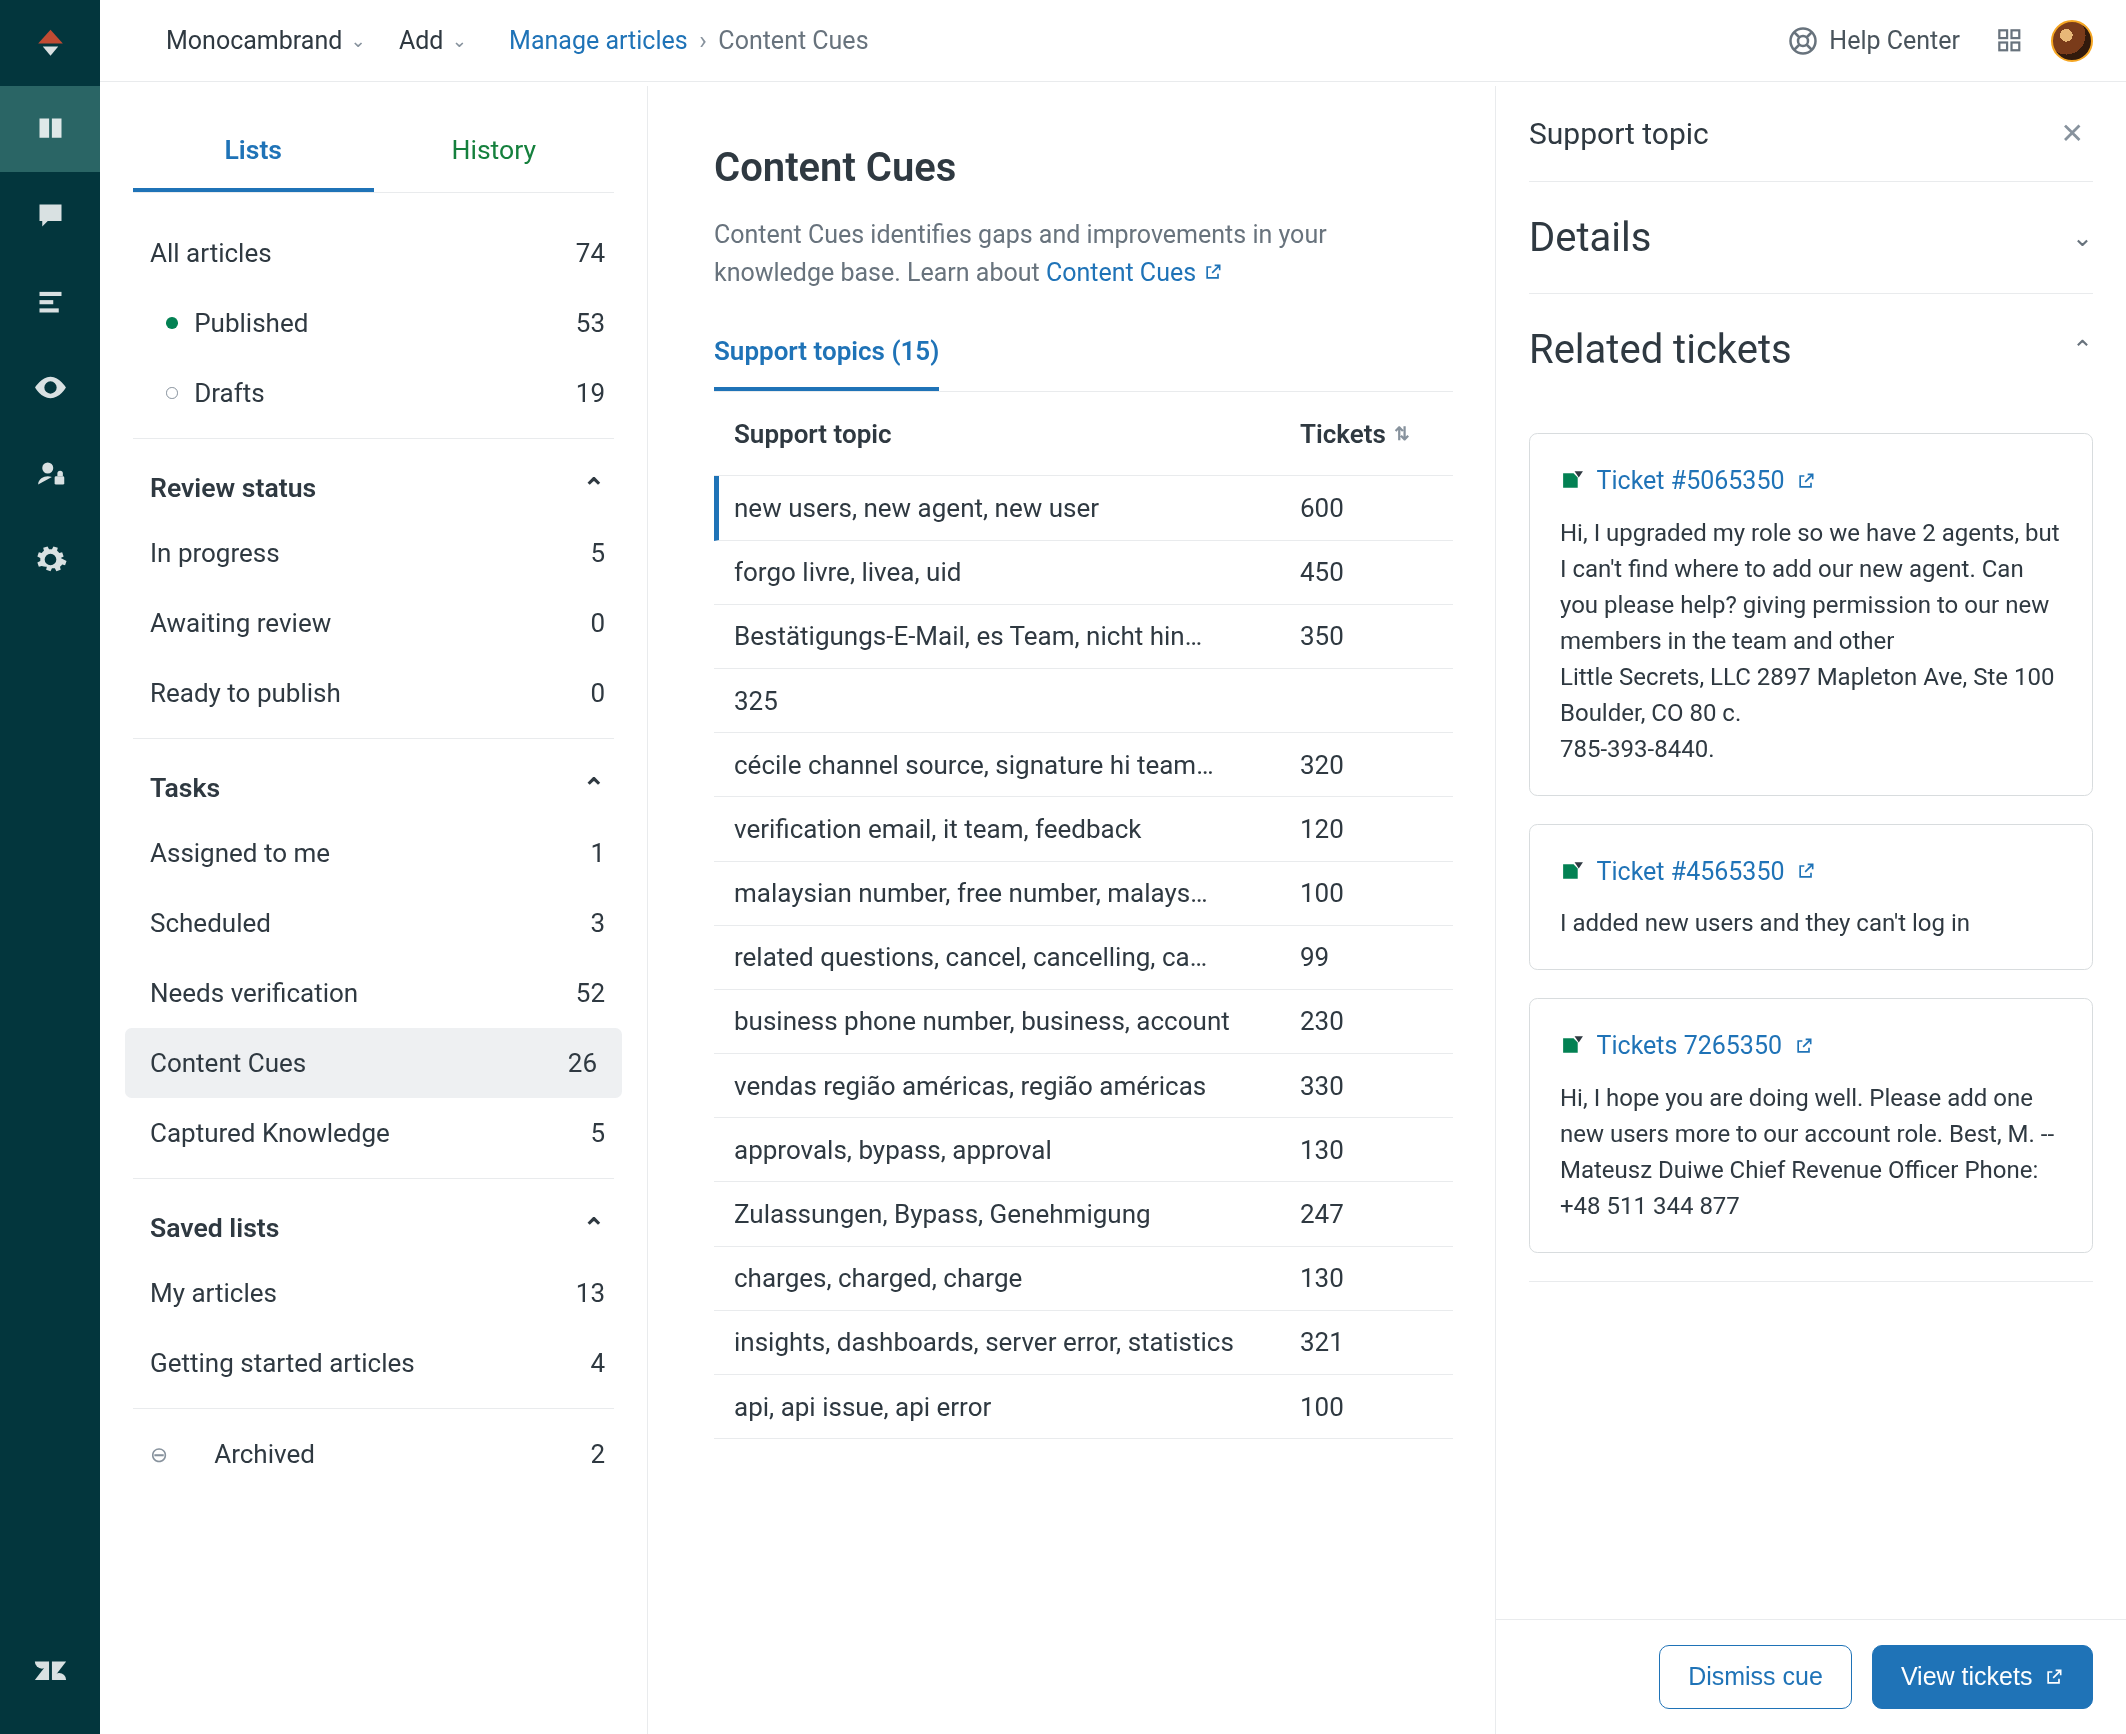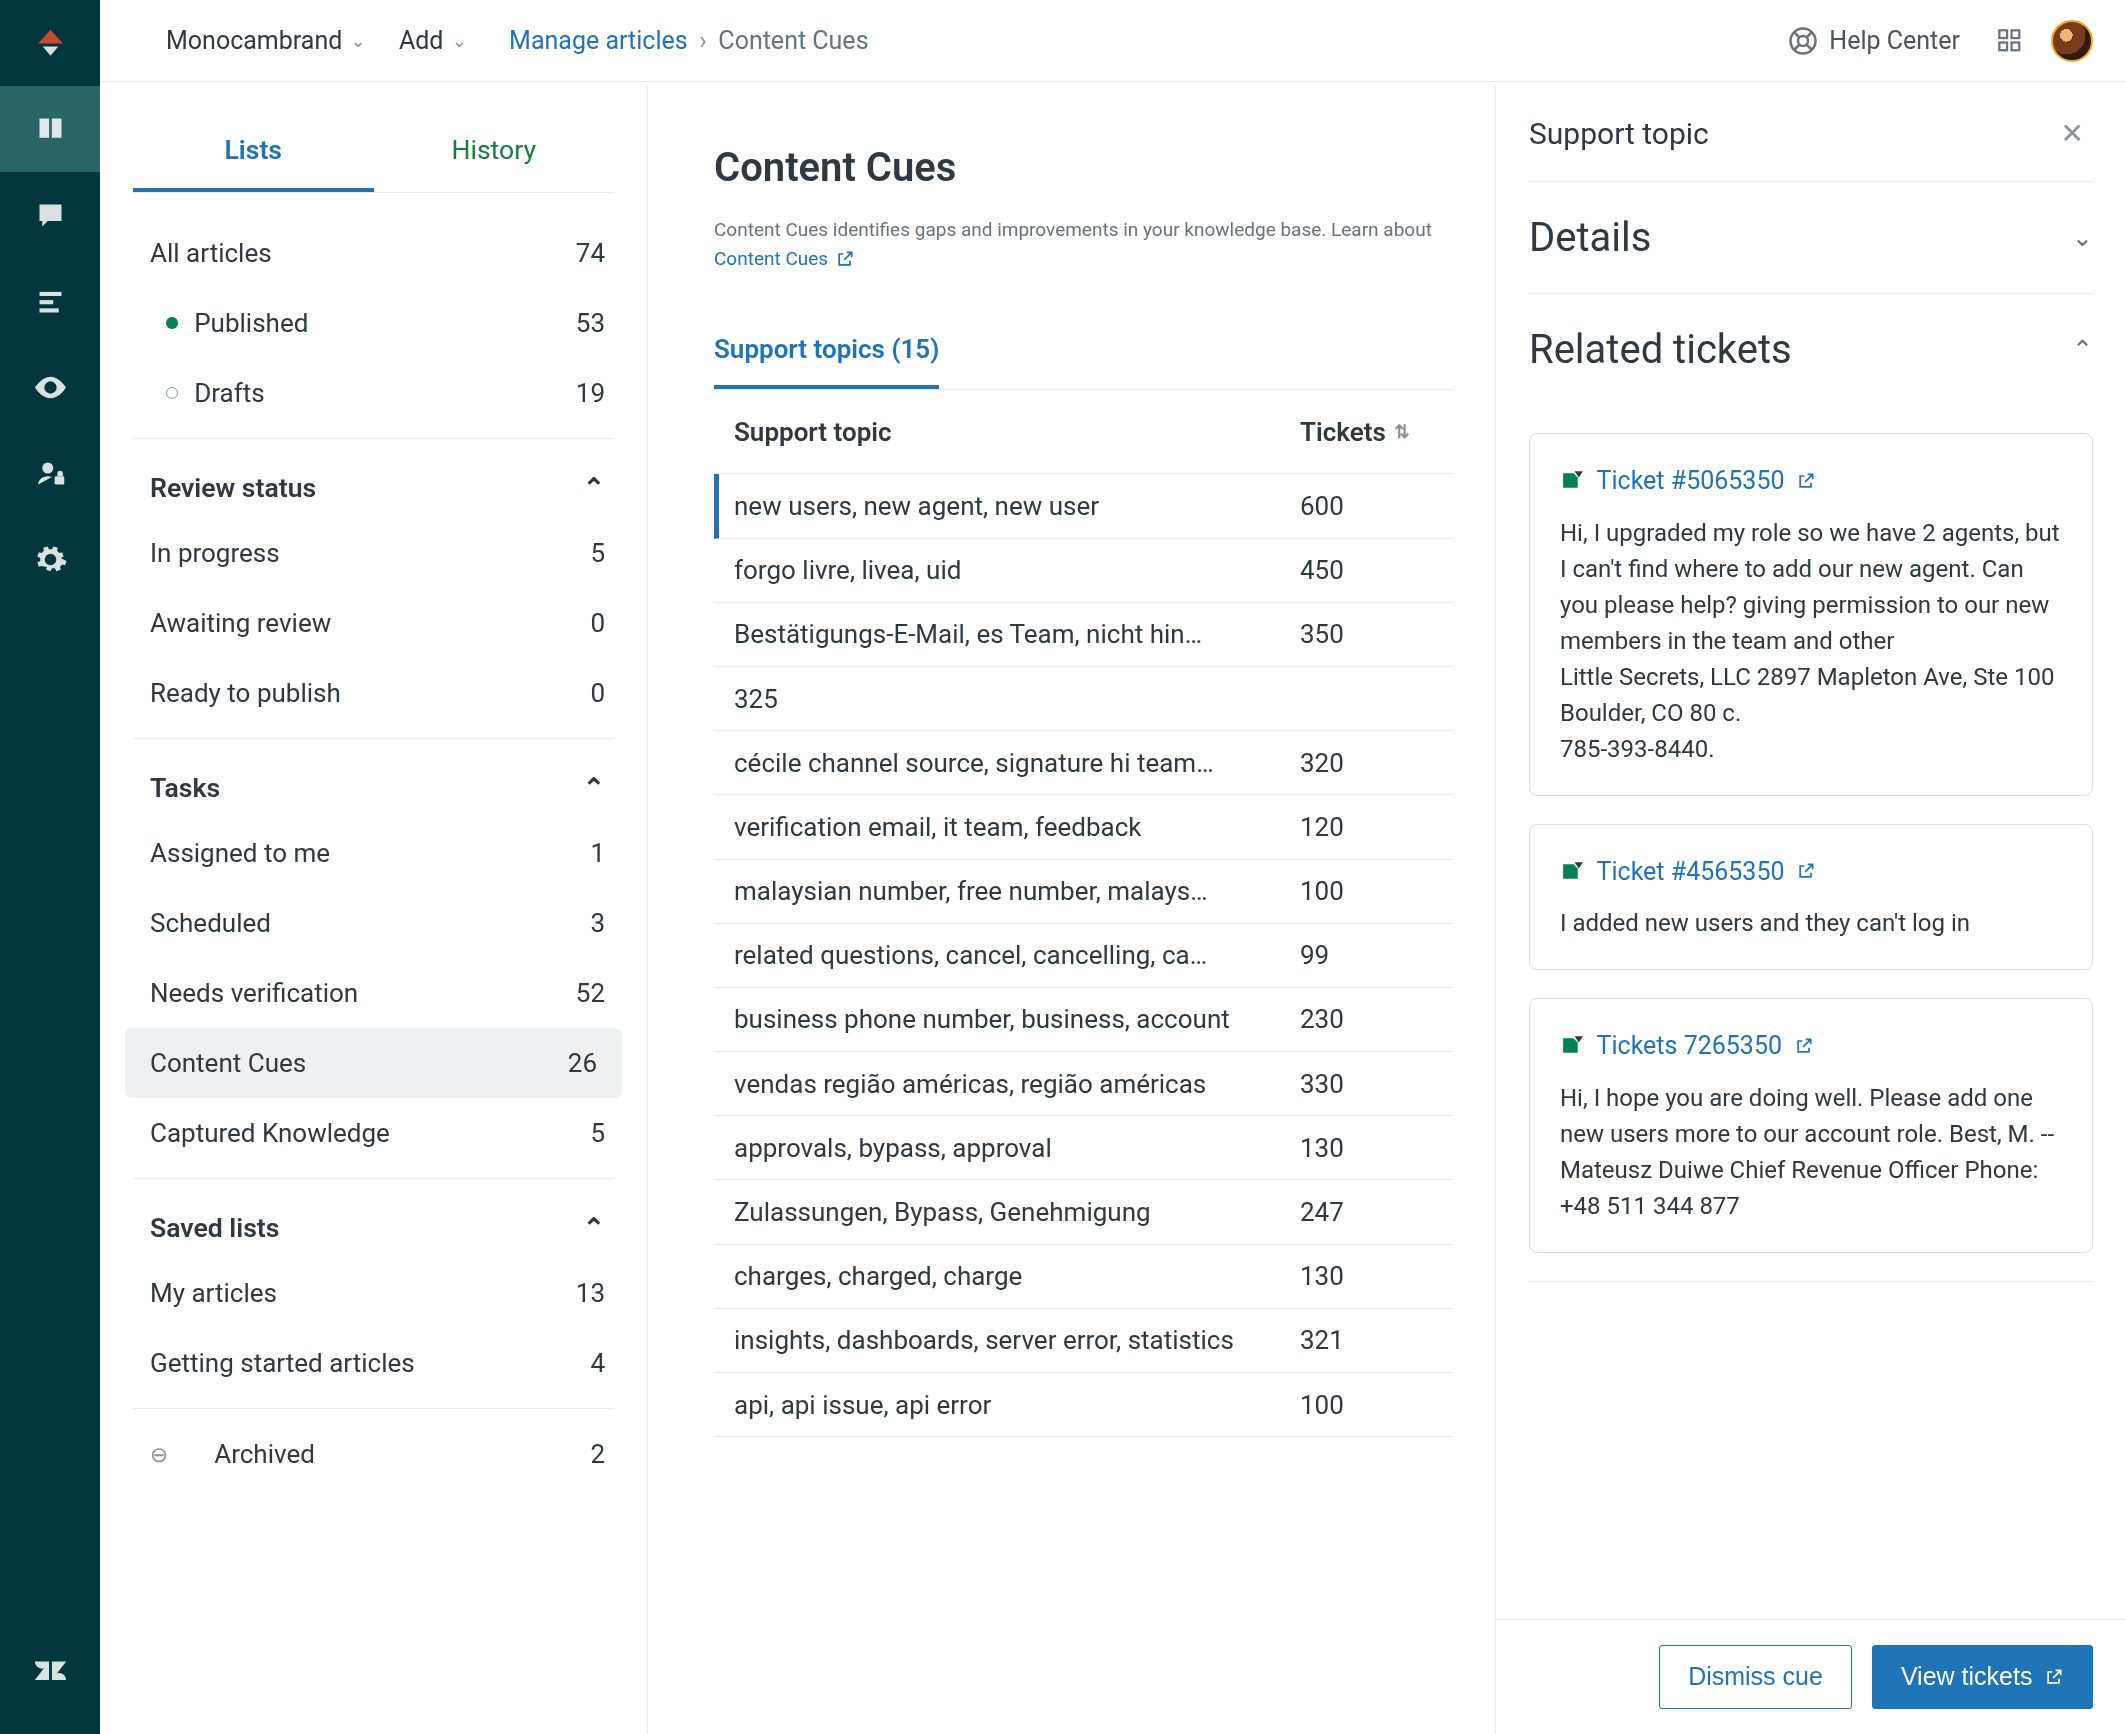--- a/index.html
+++ b/index.html
@@ -40,21 +40,21 @@
   .side-row.indent { padding-left:66px; }
   .side-row.selected { background:#eef0f2; border-radius:6.6px; margin:0 25px; padding-left:25px; padding-right:25px; }
   .side-row .count { color:#2f3941; }
   .side-section { display:flex; align-items:center; justify-content:space-between; padding:23px 42px 15px 50px; font-size:26.6px; font-weight:600; cursor:pointer; }
   .side-hr { border:none; border-top:0.8px solid #e9ebed; margin:10px 33px; }
   .archived-icon { color:#87929d; font-size:21.6px; }
   
   
   .main { position:absolute; left:648px; top:86px; width:847px; bottom:0; padding:58px 42px 33px 66px; overflow-y:auto; }
   .main h1 { font-size:40px; font-weight:600; color:#2f3941; margin-bottom:25px; }
-  .main .desc { font-size:19px; color:#68737d; line-height:1.5; margin-bottom:44px; max-width:731px; }
+  .main .desc { font-size:25px; color:#68737d; line-height:1.5; margin-bottom:28px; max-width:731px; }
   .main .desc a { color:#1f73b7; text-decoration:none; display:inline-flex; align-items:center; gap:6.6px; }
   .main-tabs { display:flex; gap:58px; border-bottom:0.8px solid #e9ebed; margin-bottom:0; }
   .main-tab { padding:16.6px 0 21.6px 0; font-size:26px; color:#68737d; cursor:pointer; }
   .main-tab.active { color:#1f73b7; border-bottom:4.2px solid #1f73b7; font-weight:600; }
   .table-head { display:flex; padding:26.6px 20px; font-size:26px; font-weight:600; border-bottom:0.8px solid #e9ebed; }
   .table-head .col-topic { flex:1; }
   .table-head .col-tickets { width:133px; text-align:left; display:flex; align-items:center; gap:8.3px; }
   .sort-icon { font-size:18.3px; color:#87929d; }
   .table-row { display:flex; padding:16.6px 20px; font-size:26px; border-bottom:0.8px solid #e9ebed; cursor:pointer; }
   .table-row.selected { border-left:5px solid #1f73b7; padding-left:15px; background:#fff; }
@@ -69,21 +69,21 @@
   .detail-body { flex:1; overflow-y:auto; padding:0 33px; }
   .accordion { border-top:0.8px solid #e9ebed; }
   .acc-row { display:flex; align-items:center; justify-content:space-between; padding:32px 0; cursor:pointer; border-bottom:0.8px solid #e9ebed; }
   .acc-row h3 { font-size:40px; font-weight:400; }
   .acc-row .chev2 { font-size:25px; color:#68737d; }
   .ticket-card { border:0.8px solid #d8dcde; border-radius:8.3px; padding:28px 30px; margin:28px 0; font-size:24px; line-height:1.5; }
   .ticket-link { display:flex; align-items:center; gap:11.6px; color:#1f73b7; font-size:25px; margin-bottom:15px; cursor:pointer; }
   .ticket-icon { display:inline-flex; }
   .ticket-body { color:#2f3941; }
   .detail-foot { border-top:0.8px solid #e9ebed; padding:25px 33px; display:flex; justify-content:flex-end; gap:20px; }
-  .btn { font-size:25px; padding:16.6px 28px; border-radius:3px; cursor:pointer; display:inline-flex; align-items:center; gap:11.6px; }
+  .btn { font-size:25px; padding:16.6px 28px; border-radius:10px; cursor:pointer; display:inline-flex; align-items:center; gap:11.6px; }
   .btn-secondary { background:#fff; border:1.7px solid #1f73b7; color:#1f73b7; }
   .btn-primary { background:#1f73b7; border:1.7px solid #1f73b7; color:#fff; }
   
   .ext-icon { width:20px; height:20px; }
 </style>
 </head>
 <body>
 
 <div class="rail">
   <div class="rail-logo">

